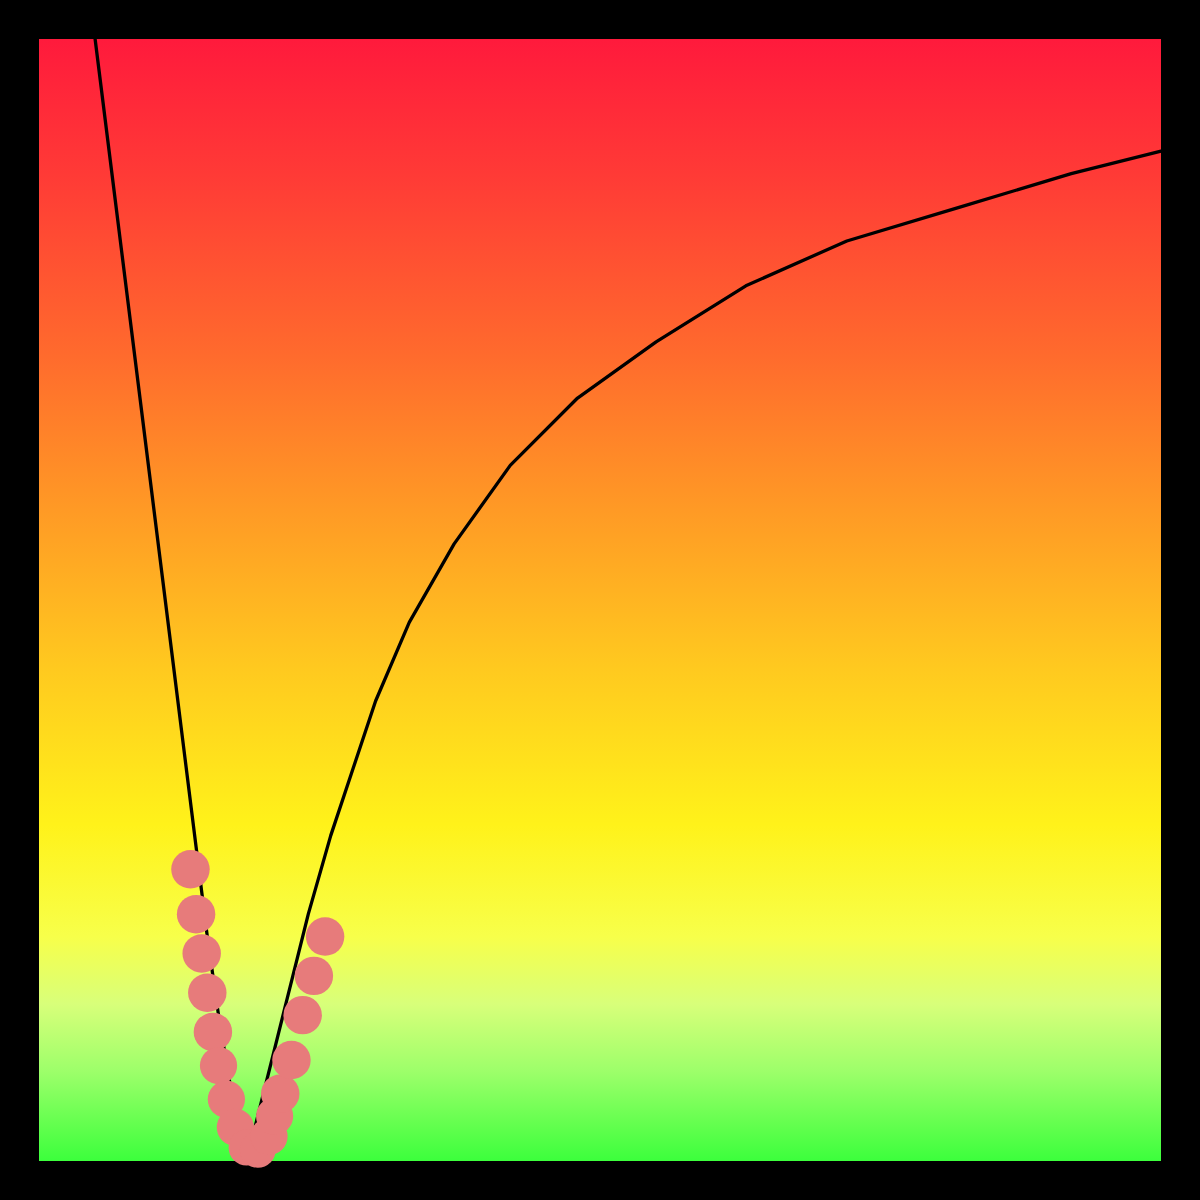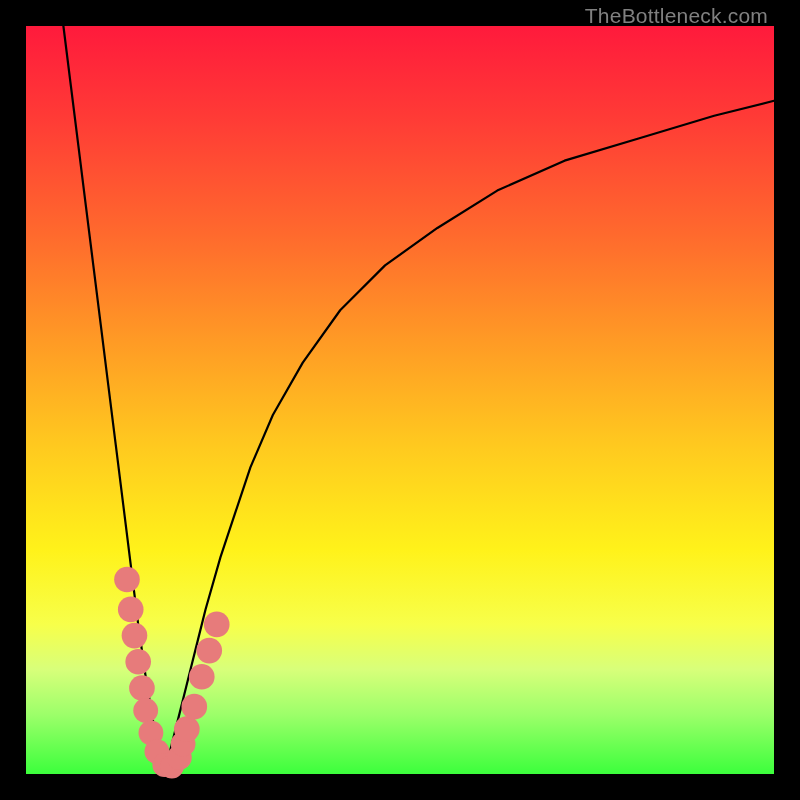--- a/index.html
+++ b/index.html
@@ -80,14 +80,13 @@
           <circle cx="153.34" cy="731.54" r="12.41" fill="#e77b7b"></circle>
           <circle cx="157.08" cy="718.08" r="12.41" fill="#e77b7b"></circle>
           <circle cx="160.82" cy="703.12" r="12.82" fill="#e77b7b"></circle>
           <circle cx="168.30" cy="680.68" r="12.82" fill="#e77b7b"></circle>
           <circle cx="175.78" cy="650.76" r="12.82" fill="#e77b7b"></circle>
           <circle cx="183.26" cy="624.58" r="12.82" fill="#e77b7b"></circle>
           <circle cx="190.74" cy="598.40" r="12.82" fill="#e77b7b"></circle>
         </g>
     </svg>
   </div>
-  <div class="watermark">TheBottleneck.com</div>
 </div>
 
 </body></html>

